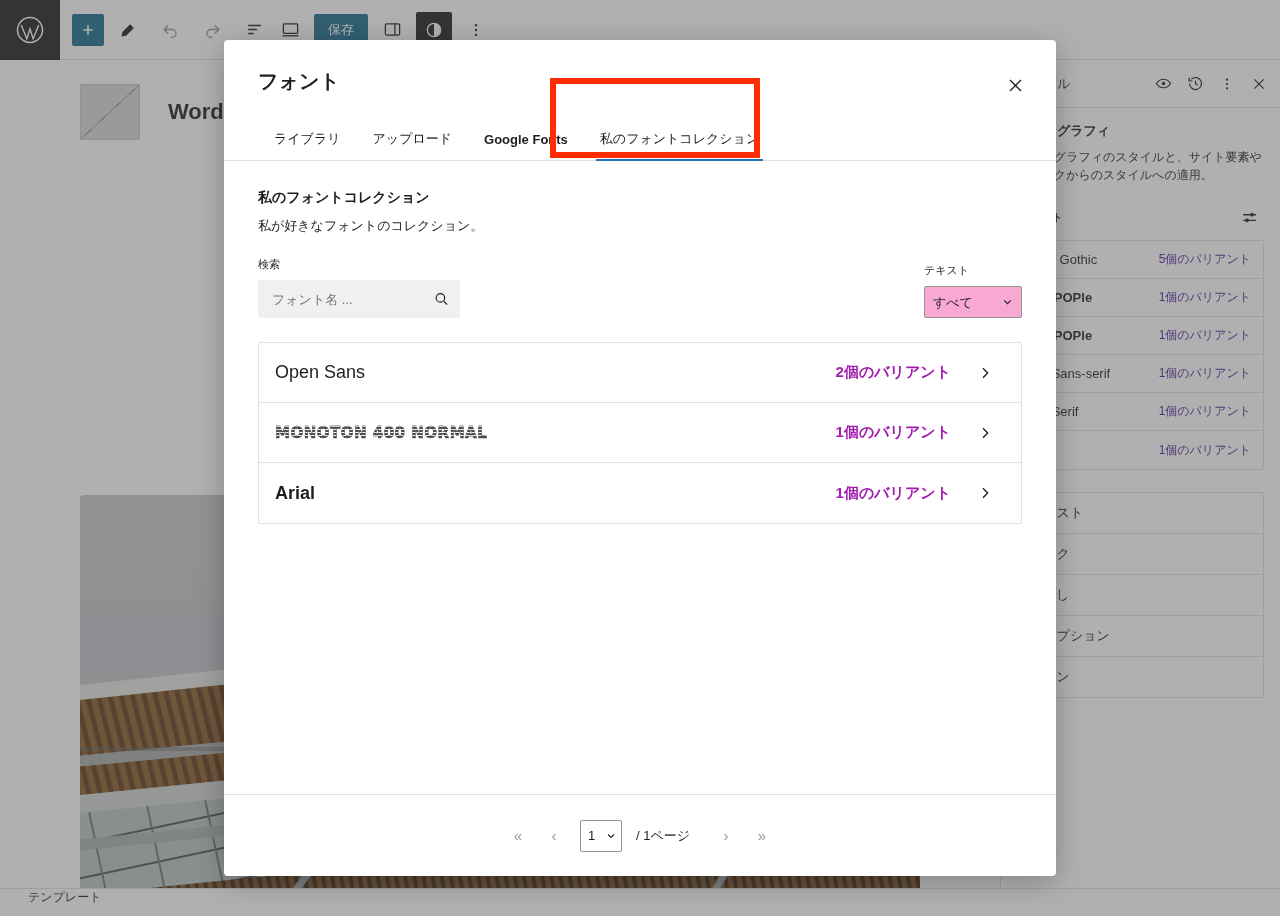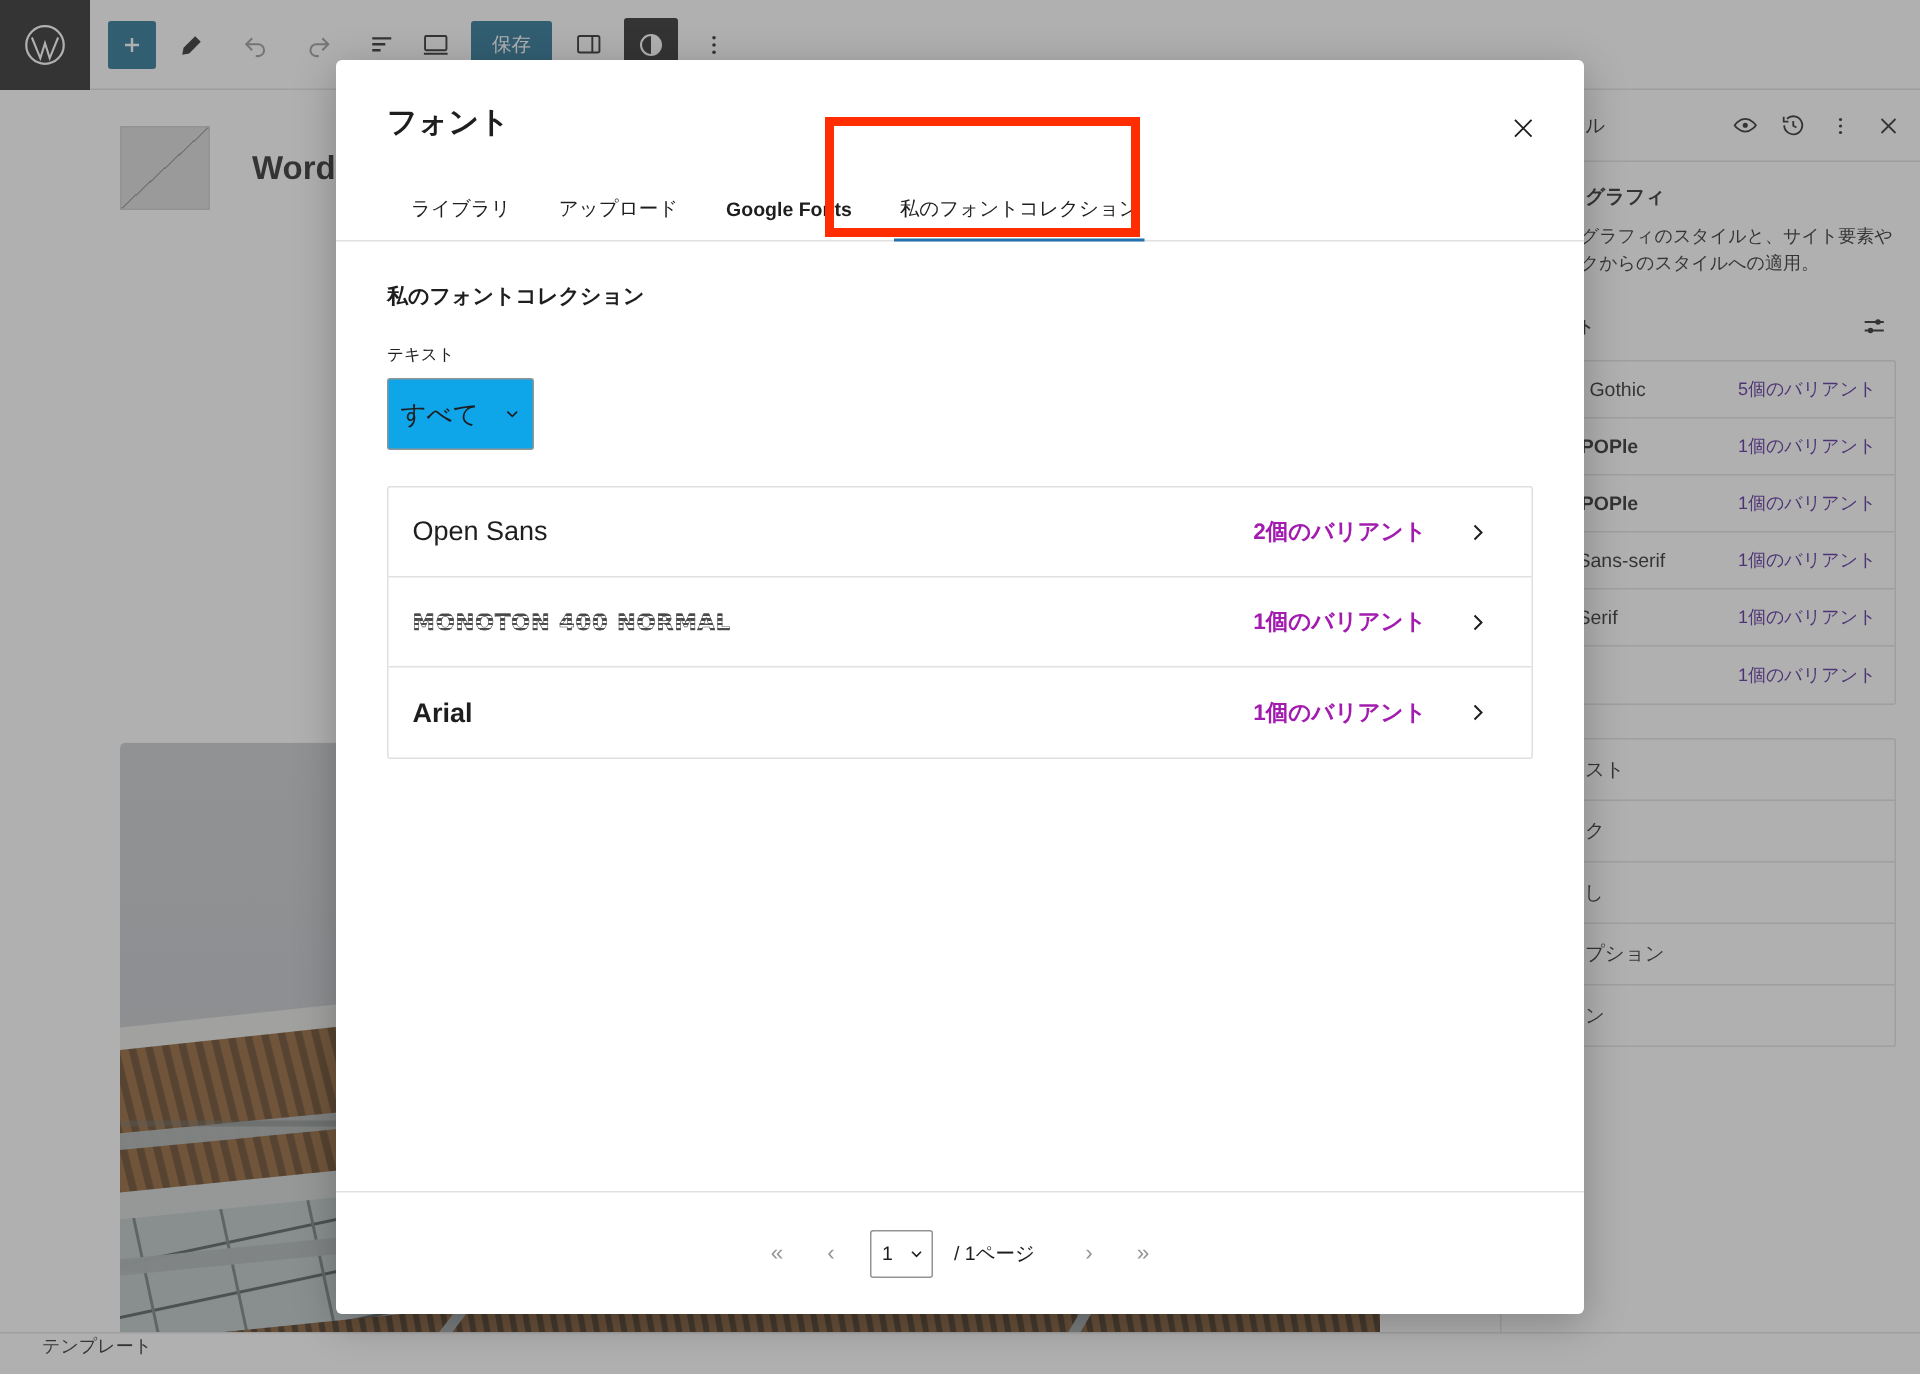--- a/index.html
+++ b/index.html
@@ -175,22 +175,22 @@
     border-radius: 2px; padding: 0 36px 0 14px; font-size: 13px; color: #1e1e1e;
     font-family: inherit;
   }
   .search-input::placeholder { color: #757575; }
   .search-icon {
     position: absolute; right: 10px; top: 50%; transform: translateY(-50%);
     color: #1e1e1e; display: flex; pointer-events: none;
   }
   .cat-wrap { width: 98px; }
   .cat-select {
-    width: 100%; height: 48px; border: 1px solid #949494; border-radius: 2px;
-    background: #0ea5e9; font-size: 17px; color: #1e1e1e; padding: 0 8px;
+    width: 100%; height: 32px; border: 1px solid #949494; border-radius: 2px;
+    background: #f9a8d4; font-size: 13px; color: #1e1e1e; padding: 0 8px;
     font-family: inherit; appearance: none; cursor: pointer;
   }
   .cat-box { position: relative; }
   .cat-chevron {
     position: absolute; right: 8px; top: 50%; transform: translateY(-50%);
     pointer-events: none; color: #1e1e1e; display: flex;
   }
 
   .collection-list {
     margin-top: 24px; border: 1px solid #e0e0e0; border-radius: 2px;
@@ -465,22 +465,35 @@
   <div class="tabs">
     <button class="tab">ライブラリ</button>
     <button class="tab">アップロード</button>
     <button class="tab semi">Google Fonts</button>
     <button class="tab active">私のフォントコレクション</button>
     <div class="tab-highlight"></div>
   </div>
 
   <div class="modal-body">
     <div class="coll-title">私のフォントコレクション</div>
+    <div class="coll-desc">私が好きなフォントのコレクション。</div>
 
     <div class="filter-row">
+      <div>
+        <label class="field-label">検索</label>
+        <div class="search-wrap">
+          <input class="search-input" type="text" placeholder="フォント名 ..." style="">
+          <span class="search-icon">
+            <svg width="17" height="17" viewBox="0 0 24 24" fill="none" stroke="currentColor" stroke-width="1.6">
+              <circle cx="10.5" cy="10.5" r="6"></circle>
+                <path d="M15 15l5 5"></path>
+            </svg>
+          </span>
+        </div>
+      </div>
 
       <div class="cat-wrap">
         <label class="field-label">テキスト</label>
         <div class="cat-box">
           <select class="cat-select">
             <option>すべて</option>
           </select>
           <span class="cat-chevron">
             <svg width="13" height="13" viewBox="0 0 24 24" fill="none" stroke="currentColor" stroke-width="2">
               <path d="M6 9l6 6 6-6"></path>

